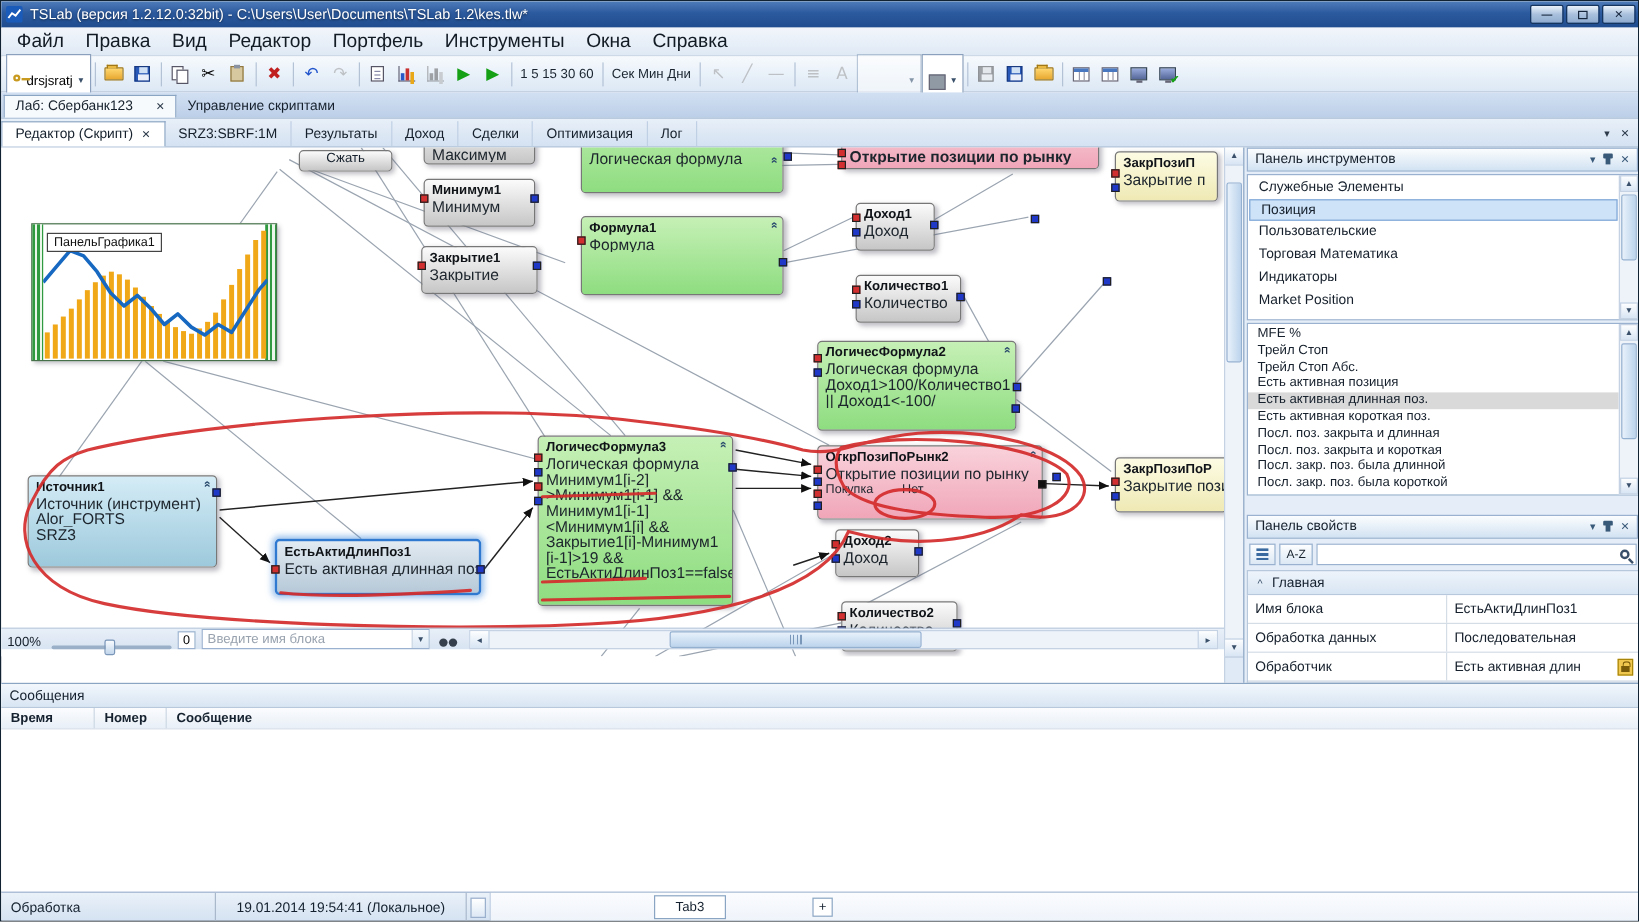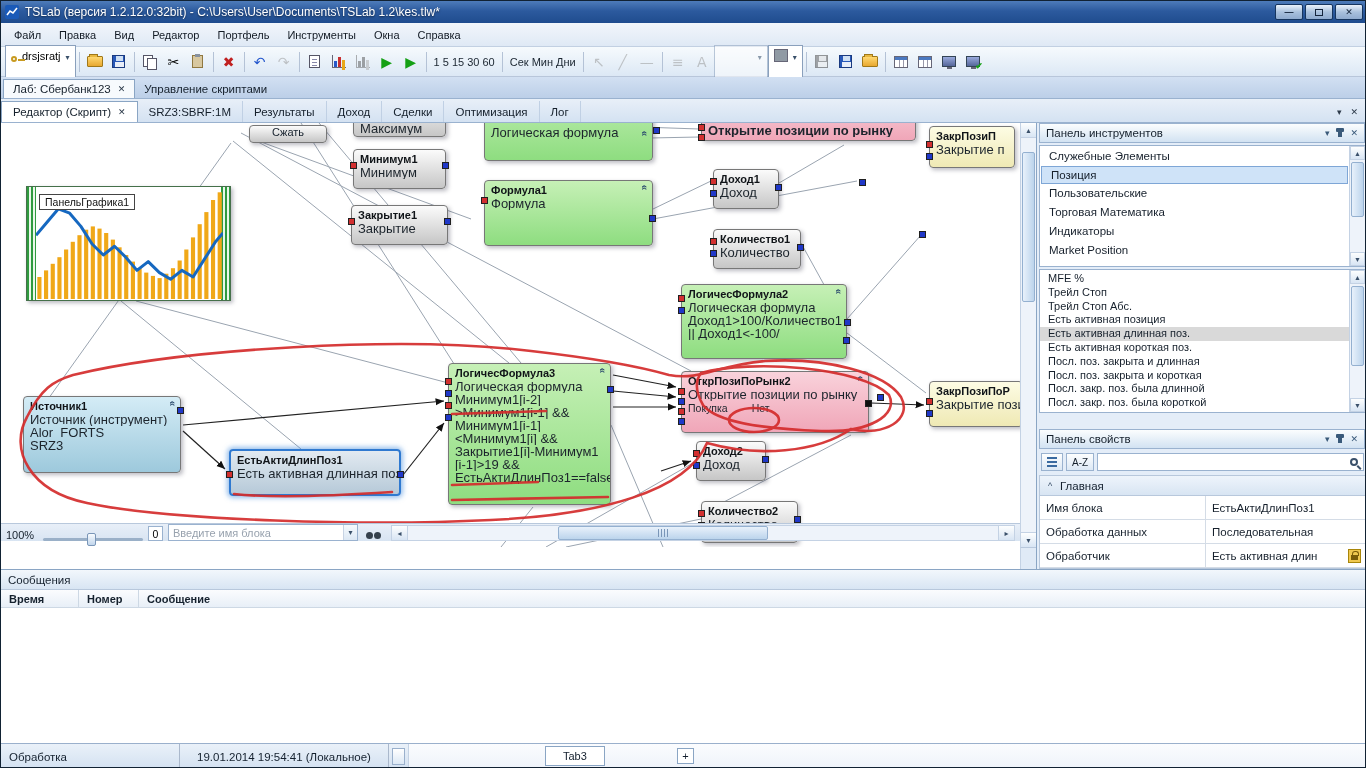--- a/index.html
+++ b/index.html
@@ -11,31 +11,31 @@
     background:linear-gradient(#4e7cba,#2c5a9e 45%,#1f4c8e);color:#fff;font-size:12px}
   .title-text{flex:1;white-space:nowrap;overflow:hidden;text-shadow:0 1px 2px rgba(0,0,0,.55)}
   .winbtns{display:flex;gap:2px}
   .wbtn{width:28px;height:16px;border:1px solid #16355e;border-radius:2px;display:flex;align-items:center;justify-content:center;
     background:linear-gradient(#eaf2fb,#a9c1dd 50%,#8fabcf);font-size:9px;color:#15253c;font-weight:bold;line-height:1}
   .maxg{width:8px;height:7px;border:1px solid #15253c}
 
   
   .menubar{position:absolute;left:0;top:22px;width:1366px;height:24px;display:flex;align-items:center;padding-left:4px;
     background:linear-gradient(#f2f6fb,#dfe9f5);border-bottom:1px solid #c2d0e2}
-  .mitem{padding:4px 9px;font-size:11px;color:#121a24}
+  .mitem{padding:4px 9px;font-size:16px;color:#121a24}
 
   
   .toolbar{position:absolute;left:0;top:46px;width:1366px;height:30px;display:flex;align-items:center;padding:0 4px;
     background:linear-gradient(#f6fafd,#dce8f5);border-bottom:1px solid #b8c6da}
   .tsep{width:1px;height:20px;background:#b4c2d6;margin:0 3px;flex:none}
   .tbtn{width:24px;height:24px;border:none;background:transparent;display:flex;align-items:center;justify-content:center;padding:0;flex:none}
   .tbtn.disabled{filter:grayscale(1);opacity:.5}
   .g{font-size:14px;line-height:1;font-family:"DejaVu Sans",sans-serif}
   .g.red{color:#c02020;font-weight:bold}.g.blue{color:#2255cc}.g.gray{color:#8a94a0}.g.green{color:#15a015}
-  .tcombo{display:flex;align-items:flex-end;gap:5px;background:#fff;border:1px solid #8aa0bc;height:20px;padding:16px 5px;font-size:11px;flex:none}
+  .tcombo{display:flex;align-items:flex-start;gap:5px;background:#fff;border:1px solid #8aa0bc;height:20px;padding:16px 5px;font-size:11px;flex:none}
   .key-ico{width:6px;height:6px;border:2px solid #c89a20;border-radius:50%;position:relative;flex:none}
   .key-ico::after{content:'';position:absolute;left:5px;top:1px;width:7px;height:2px;background:#c89a20}
   .dd{font-size:8px;color:#3a506a}
   .tlabel{font-size:11px;color:#1a2530;font-weight:normal;padding:0 4px;white-space:nowrap;flex:none}
   .ico-folder{width:16px;height:11px;background:linear-gradient(#ffd870,#e8a830);border:1px solid #a07818;border-radius:1px;position:relative}
   .ico-folder::before{content:'';position:absolute;top:-3px;left:1px;width:7px;height:2px;background:#e8b840;border:1px solid #a07818;border-bottom:none}
   .ico-floppy{width:13px;height:13px;background:#2858b8;border:1px solid #1a3a80;position:relative}
   .ico-floppy::before{content:'';position:absolute;left:3px;top:0;width:7px;height:5px;background:#cfe0f4}
   .ico-floppy::after{content:'';position:absolute;left:2px;bottom:0;width:9px;height:5px;background:#e9eef8}
   .ico-copy{position:relative;width:14px;height:14px}
@@ -52,21 +52,21 @@
   .ico-grid::before{content:'';position:absolute;left:0;top:0;right:0;height:3px;background:#4a78c0}
   .ico-grid::after{content:'';position:absolute;left:4px;top:3px;bottom:0;width:1px;background:#99a;box-shadow:4px 0 0 #99a}
   .ico-monitor{width:14px;height:11px;background:linear-gradient(#9ad,#569);border:1px solid #345;position:relative}
   .ico-monitor::after{content:'';position:absolute;left:4px;bottom:-3px;width:5px;height:2px;background:#667}
   .ico-monitor.check::before{content:'✔';position:absolute;right:-4px;bottom:-5px;color:#15a015;font-size:9px;font-weight:bold}
   .swatch{width:14px;height:13px;background:#909aa4;border:1px solid #667}
 
   
   .doctabs{position:absolute;left:0;top:76px;width:1366px;height:22px;display:flex;align-items:flex-end;padding-left:2px;
     background:linear-gradient(#d2e0f2,#bccfe8);border-bottom:1px solid #9ab2cf}
-  .dtab{display:flex;align-items:center;gap:7px;padding:0 9px;font-size:11.5px;color:#15202c;height:19px}
+  .dtab{display:flex;align-items:center;gap:19px;padding:0 9px;font-size:11.5px;color:#15202c;height:19px}
   .dtab.active{background:#f7fafd;border:1px solid #8aa5c4;border-bottom:none}
   .tclose{font-size:9px;color:#2c3a4a}
 
   
   .edittabs{position:absolute;left:0;top:98px;width:1366px;height:24px;display:flex;align-items:flex-end;
     background:linear-gradient(#e8eff8,#d4e2f2);border-bottom:1px solid #9ab2cf}
   .etab{display:flex;align-items:center;gap:7px;padding:0 11px;font-size:11.5px;color:#15202c;height:21px;border-right:1px solid #c0d0e4}
   .etab.active{background:#fff;border:1px solid #8aa5c4;border-bottom:none;border-right:1px solid #8aa5c4}
   .tabbar-right{margin-left:auto;display:flex;gap:9px;align-items:center;padding:0 9px;height:21px}
   .mini{font-size:9px;color:#2c3a4a}

